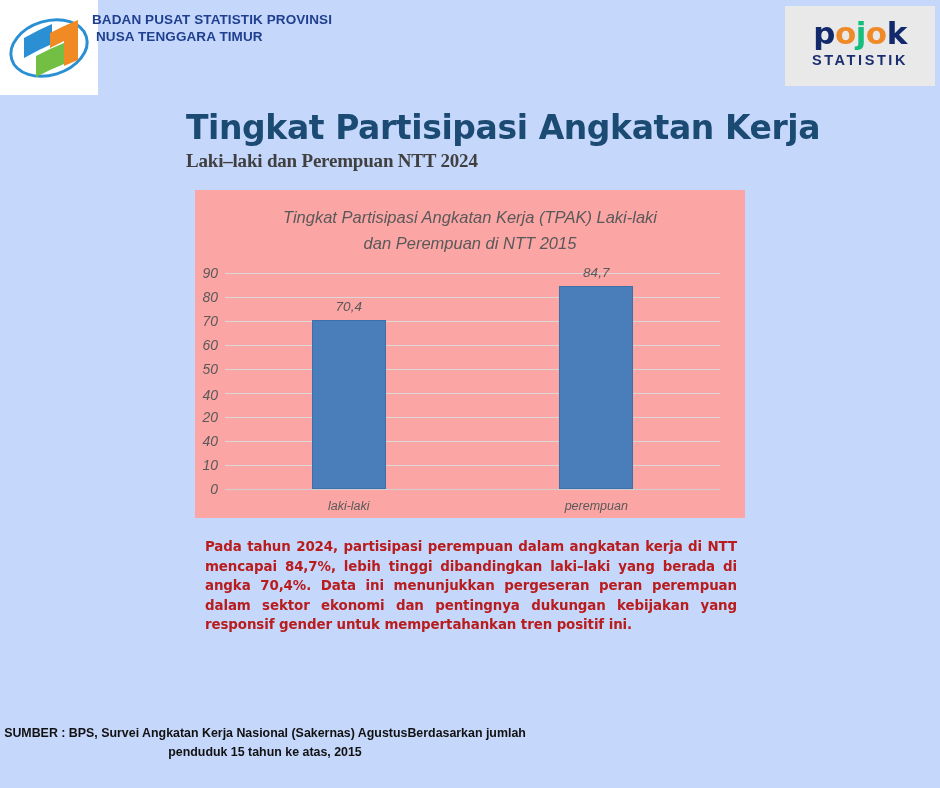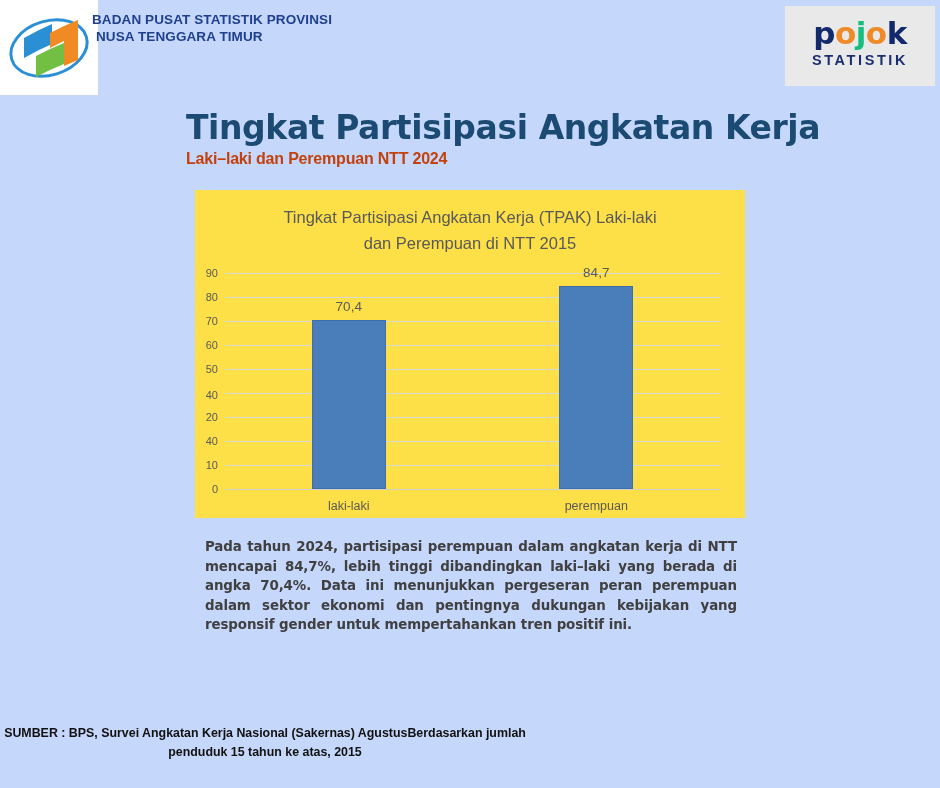--- a/index.html
+++ b/index.html
@@ -65,33 +65,34 @@
     position: absolute; left: 186px; top: 108px;
     color: #1b4a73;
     font-family: "DejaVu Sans", sans-serif;
     font-weight: bold;
     font-size: 33px;
     letter-spacing: -0.4px;
     white-space: nowrap;
   }
   #sub-title {
     position: absolute; left: 186px; top: 150px;
-    color: #c2410c;
-    font-family: Liberation Sans, sans-serif;
-    font-weight: bold;
-    font-size: 16px;
+    color: #404040;
+    font-family: Liberation Serif, serif;
+    font-weight: bold;
+    font-size: 19px;
     letter-spacing: -0.2px;
     white-space: nowrap;
   }
 
   
   #chart-card {
     position: absolute; left: 195px; top: 190px;
     width: 550px; height: 328px;
-    background: #fde047;
+    background: #fca5a5;
+    font-style: italic;
   }
   #chart-title {
     position: absolute; left: 30px; top: 14px;
     width: 490px;
     text-align: center;
     color: #595959;
     font-size: 16.5px;
     line-height: 26px;
     font-family: "Liberation Sans", sans-serif;
   }
@@ -105,21 +106,21 @@
   }
   .gridline {
     position: absolute; left: 0; width: 495px; height: 1px;
     background: #d9d9d9;
   }
   .gridline.baseline { background: #d0d0d0; }
 
   .ytick {
     position: absolute; right: 100%; margin-right: 7px;
     color: #595959;
-    font-size: 11px;
+    font-size: 14px;
     line-height: 1;
     transform: translateY(-50%);
     white-space: nowrap;
   }
 
   .bar {
     position: absolute;
     bottom: 0;
     background: #4a7ebb;
     border: 1px solid #3f6fa8;
@@ -136,21 +137,21 @@
     color: #595959;
     font-size: 12.5px;
     text-align: center;
     white-space: nowrap;
   }
 
   
   #narrative {
     position: absolute; left: 205px; top: 537px;
     width: 532px;
-    color: #404040;
+    color: #b91c1c;
     font-family: "DejaVu Sans", sans-serif;
     font-weight: bold;
     font-size: 13.4px;
     line-height: 19.6px;
     text-align: justify;
     letter-spacing: -0.1px;
   }
 
   
   #footer {

